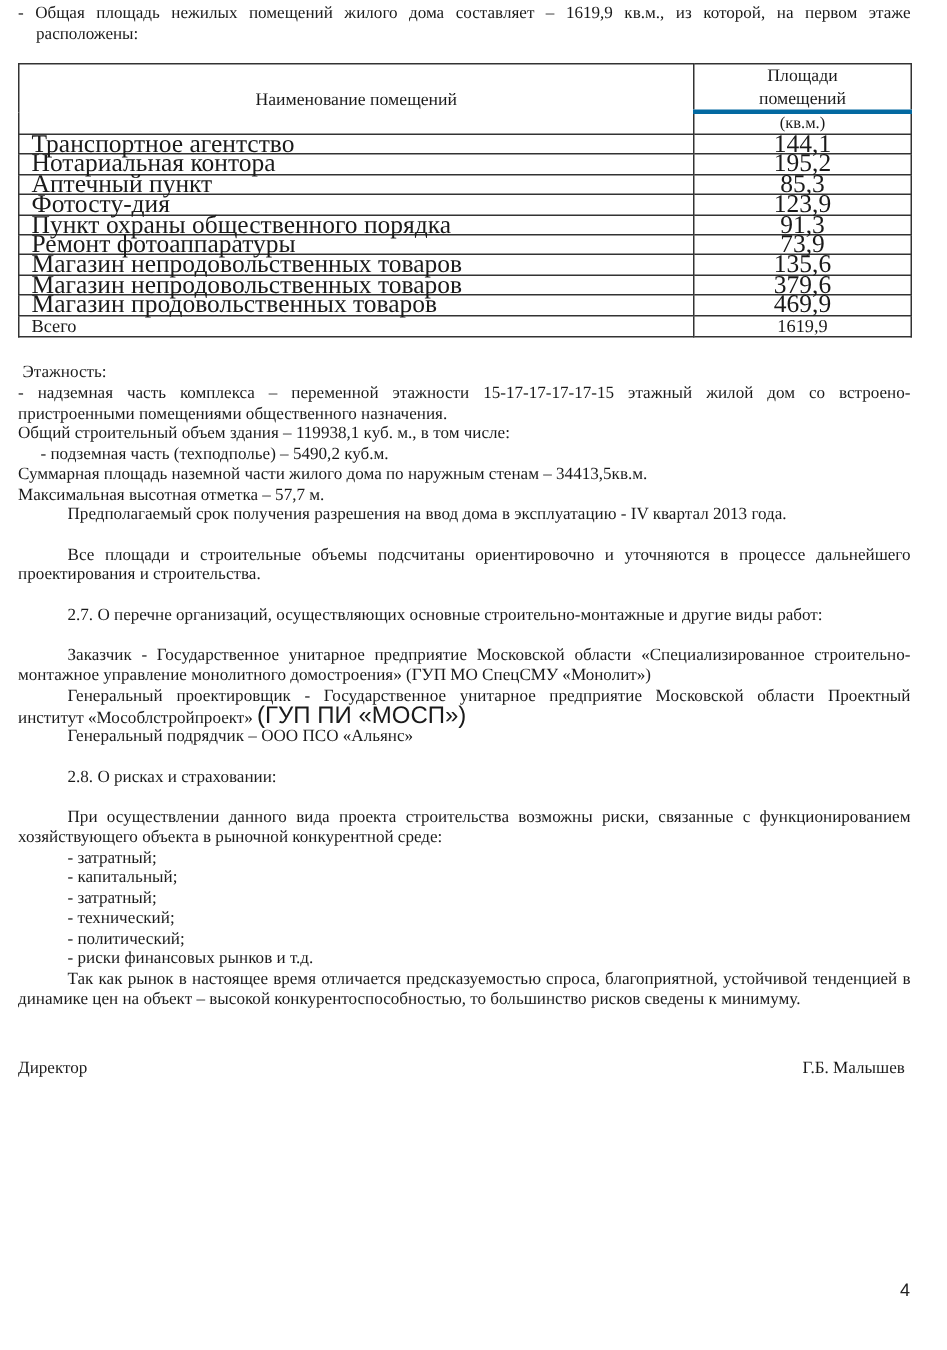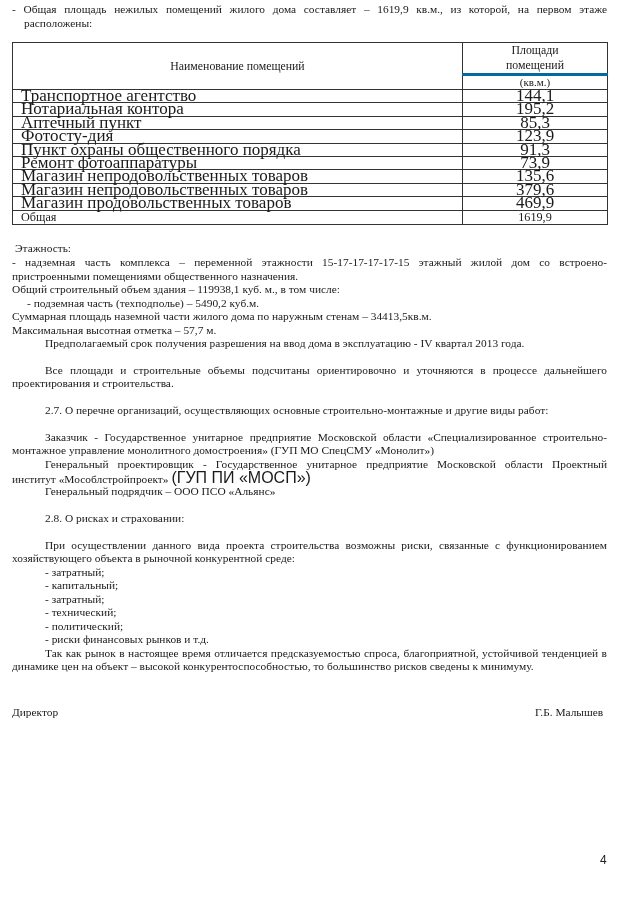--- a/index.html
+++ b/index.html
@@ -70,21 +70,21 @@
       </tr>
     <tr>
         <td>Магазин непродовольственных товаров</td>
         <td class="num">379,6</td>
       </tr>
     <tr>
         <td>Магазин продовольственных товаров</td>
         <td class="num">469,9</td>
       </tr>
     <tr class="total">
-        <td>Общая</td>
+        <td>Всего</td>
         <td class="num">1619,9</td>
       </tr>
   </tbody>
 </table>
 
 <div class="line" style="left:15px; top:242px;">Этажность:</div>
 <div class="just" style="left:12px; top:256px; width:595px;">- надземная часть комплекса –  переменной этажности 15-17-17-17-17-15  этажный жилой дом со встроено-</div>
 <div class="line" style="left:12px; top:270px;">пристроенными помещениями общественного назначения.</div>
 <div class="line" style="left:12px; top:283px;">Общий строительный объем здания – 119938,1 куб. м., в том числе:</div>
 <div class="line" style="left:12px; top:297px;margin-left:15px;">- подземная часть (техподполье) – 5490,2 куб.м.</div>

